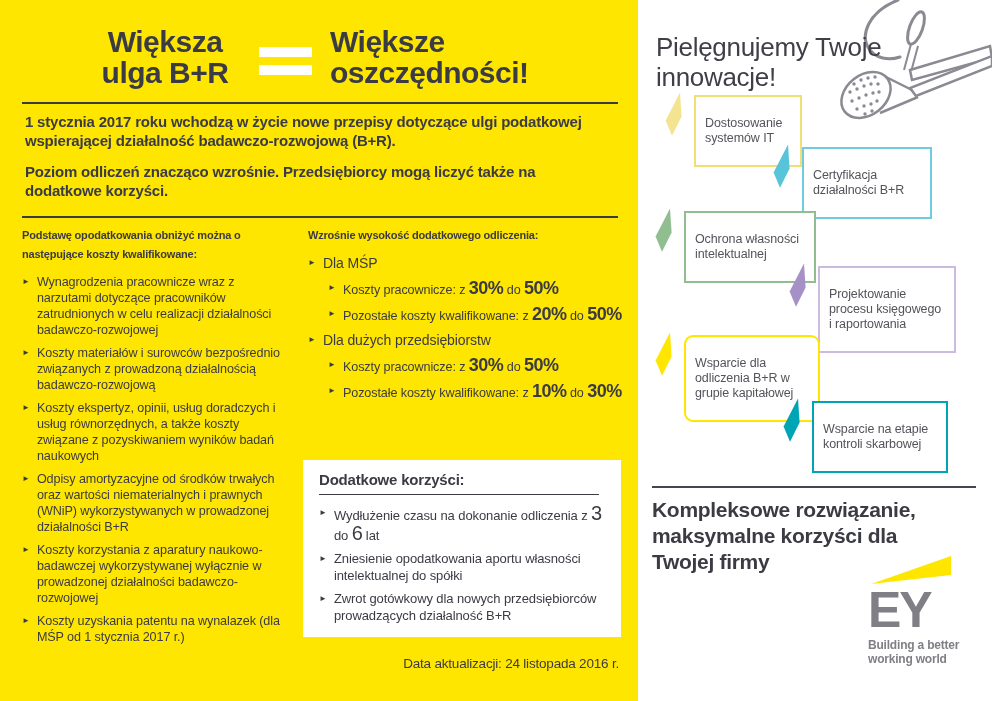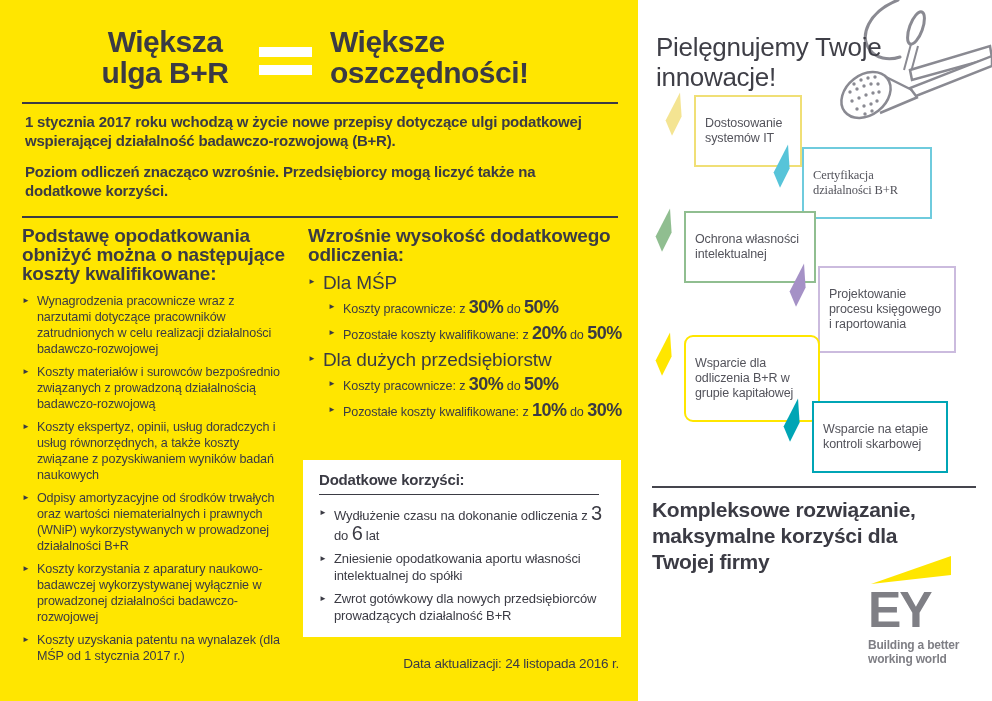--- a/index.html
+++ b/index.html
@@ -19,28 +19,28 @@
   .divider{position:absolute;left:22px;width:596px;height:2px;background:#3b3b44;}
   .d1{top:102px;} .d2{top:216px;}
 
   .intro{position:absolute;left:25px;top:112px;width:582px;font-size:15px;
          line-height:19px;font-weight:bold;letter-spacing:-0.2px;}
   .intro p{margin:0 0 12px 0;}
 
   .col{position:absolute;top:226px;}
   .col-left{left:22px;width:268px;}
   .col-mid{left:308px;width:318px;}
-  .col h2{margin:0 0 10px 0;font-size:19px;line-height:19px;font-weight:bold;letter-spacing:-0.2px;}
+  .col h2{margin:0 0 10px 0;font-size:11px;line-height:19px;font-weight:bold;letter-spacing:-0.2px;}
 
   ul.blist{list-style:none;margin:0;padding:0;}
   ul.blist li{display:flex;margin:0 0 7px 0;}
   .bm{flex:0 0 auto;font-size:8px;line-height:16px;margin-right:7px;color:#3b3b44;}
   .txt{font-size:12.6px;line-height:16px;letter-spacing:-0.1px;}
 
-  .grp-label{font-size:19px;line-height:17px;}
+  .grp-label{font-size:14px;line-height:17px;}
   ul.sub{list-style:none;margin:8px 0 8px 20px;padding:0;}
   ul.sub li{display:flex;margin:0 0 8px 0;}
   .pct{font-size:18px;font-weight:bold;letter-spacing:-0.5px;line-height:16px;}
 
   
   .benefits{position:absolute;left:303px;top:460px;width:318px;box-sizing:border-box;
             background:#ffffff;padding:11px 14px 6px 16px;}
   .benefits h3{margin:0 8px 10px 0;font-size:15px;font-weight:bold;letter-spacing:-0.2px;
                border-bottom:1.5px solid #3b3b44;padding-bottom:6px;}
   .benefits .txt{font-size:13px;line-height:16.5px;}
@@ -54,21 +54,21 @@
   .rp-heading{position:absolute;left:18px;top:32px;width:252px;font-size:26px;
               line-height:30px;color:#3f3f47;letter-spacing:-0.3px;}
 
   .can{position:absolute;right:0;top:0;}
 
   .svc{position:absolute;display:flex;align-items:flex-start;}
   .svc svg{flex:0 0 auto;margin-right:6px;}
   .svc-box{background:#ffffff;border:2px solid;box-sizing:border-box;margin-top:5px;
            padding:19px 9px;font-size:12.5px;line-height:15px;color:#53535b;letter-spacing:-0.1px;}
   .svc1{left:26px;top:90px;}  .svc1 .svc-box{width:108px;}
-  .svc2{left:134px;top:142px;}.svc2 .svc-box{width:130px;font-family:Liberation Serif, serif;}
+  .svc2{left:134px;top:142px;}.svc2 .svc-box{width:130px;}
   .svc3{left:16px;top:206px;} .svc3 .svc-box{width:132px;}
   .svc4{left:150px;top:261px;}.svc4 .svc-box{width:138px;}
   .svc5{left:16px;top:330px;} .svc5 .svc-box{width:136px;border-radius:9px;}
   .svc6{left:144px;top:396px;}.svc6 .svc-box{width:136px;}
 
   .rp-divider{position:absolute;left:14px;top:486px;width:324px;height:1.5px;background:#45454d;}
   .rp-tagline{position:absolute;left:14px;top:497px;width:300px;font-size:21px;
               line-height:26px;font-weight:bold;letter-spacing:-0.3px;color:#3b3b44;}
 
   .ey-logo{position:absolute;left:230px;top:556px;width:100px;}

